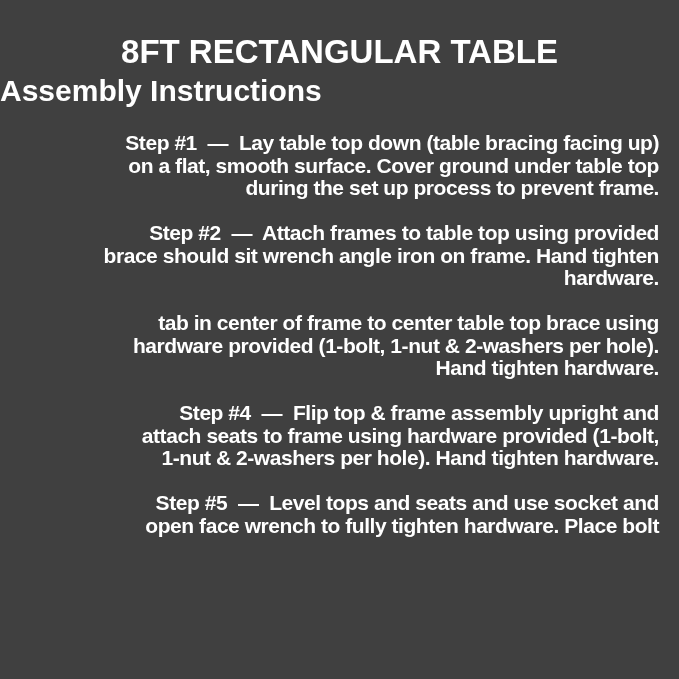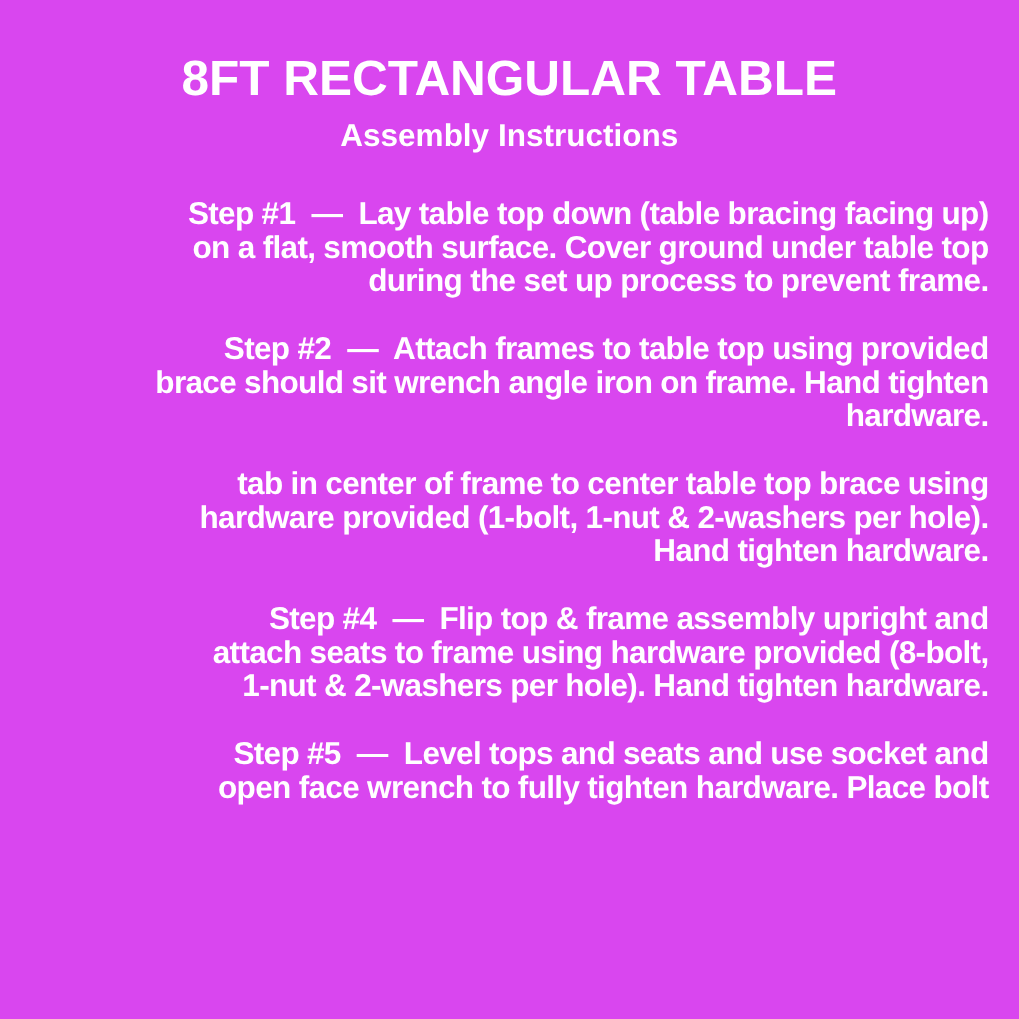--- a/index.html
+++ b/index.html
@@ -19,24 +19,23 @@
     padding-top: 32px;
   }
   .title {
     font-size: 33px;
     line-height: 40px;
     text-align: center;
     letter-spacing: 0px;
     white-space: pre;
   }
   .subtitle {
-    font-size: 21px;
+    font-size: 30px;
     line-height: 30px;
     margin-top: 4px;
-    text-align: center;
     white-space: pre;
   }
   .steps {
     margin-top: 26px;
     margin-left: 44px;
     margin-right: 20px;
   }
   .step {
     font-size: 21px;
     line-height: 22.5px;
@@ -44,42 +43,42 @@
     margin-bottom: 22.5px;
   }
   .step .line {
     white-space: pre;
     text-align: right;
   }
 </style>
 </head>
 <body>
 
-<div class="card" style="background: #d946ef; color: rgb(255, 255, 255);">
+<div class="card" style="background: #404040; color: rgb(255, 255, 255);">
   <div class="title">8FT RECTANGULAR TABLE</div>
   <div class="subtitle">Assembly Instructions</div>
   <div class="steps">
     <div class="step">
         <div class="line">Step #1  —  Lay table top down (table bracing facing up)</div>
         <div class="line">on a flat, smooth surface. Cover ground under table top</div>
         <div class="line">during the set up process to prevent frame.</div>
       </div>
     <div class="step">
         <div class="line">Step #2  —  Attach frames to table top using provided</div>
         <div class="line">brace should sit wrench angle iron on frame. Hand tighten</div>
         <div class="line">hardware.</div>
       </div>
     <div class="step">
         <div class="line">tab in center of frame to center table top brace using</div>
         <div class="line">hardware provided (1-bolt, 1-nut &amp; 2-washers per hole).</div>
         <div class="line">Hand tighten hardware.</div>
       </div>
     <div class="step">
         <div class="line">Step #4  —  Flip top &amp; frame assembly upright and</div>
-        <div class="line">attach seats to frame using hardware provided (8-bolt,</div>
+        <div class="line">attach seats to frame using hardware provided (1-bolt,</div>
         <div class="line">1-nut &amp; 2-washers per hole). Hand tighten hardware.</div>
       </div>
     <div class="step">
         <div class="line">Step #5  —  Level tops and seats and use socket and</div>
         <div class="line">open face wrench to fully tighten hardware. Place bolt</div>
       </div>
   </div>
 </div>
 
 </body></html>

